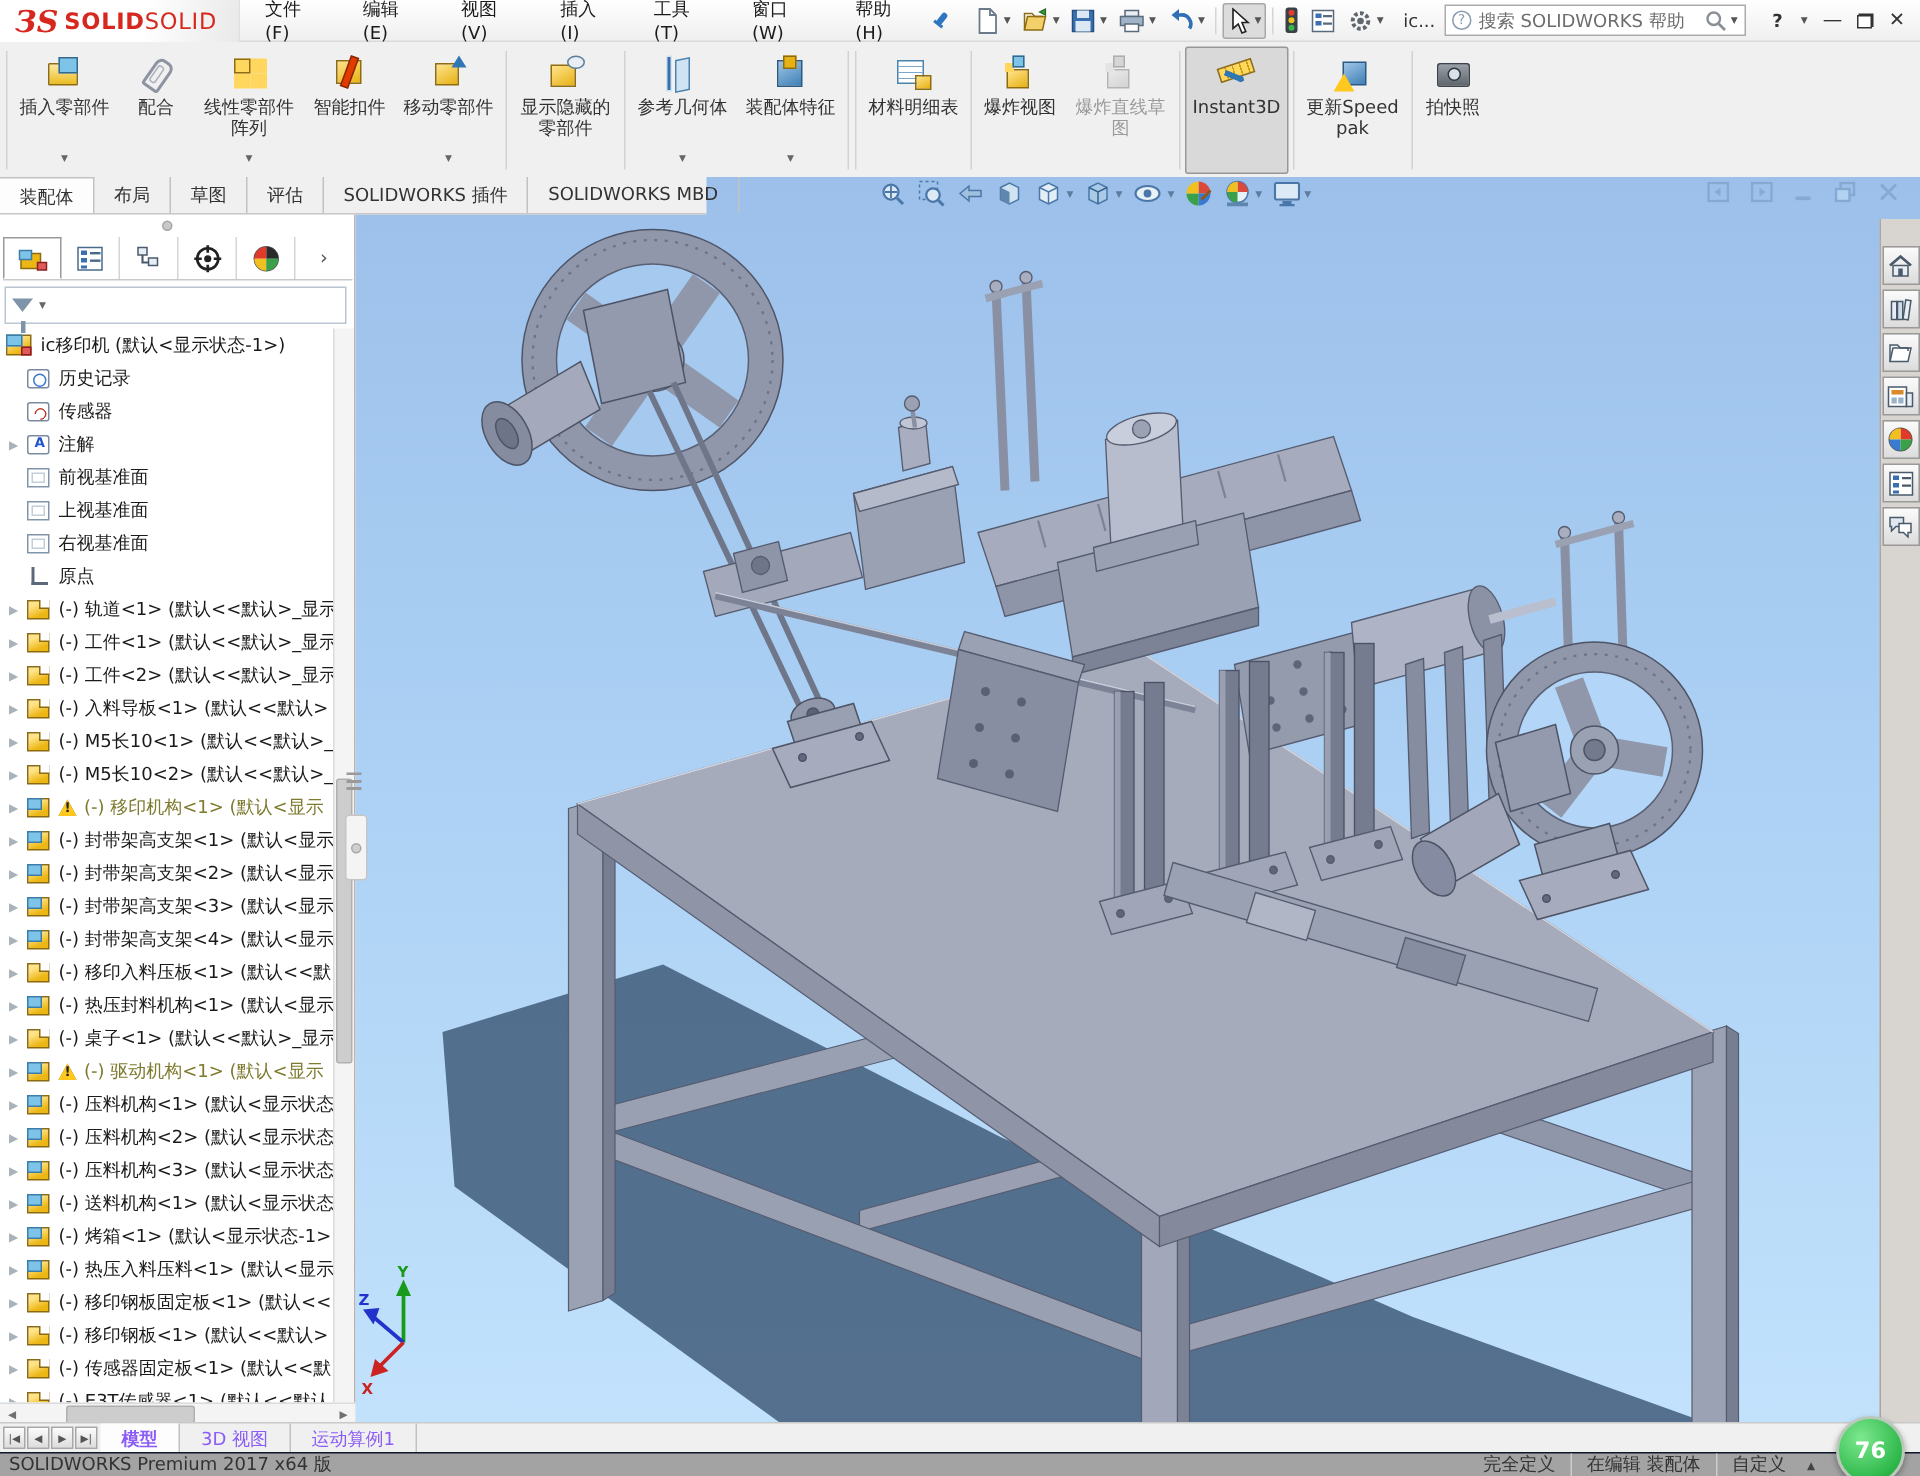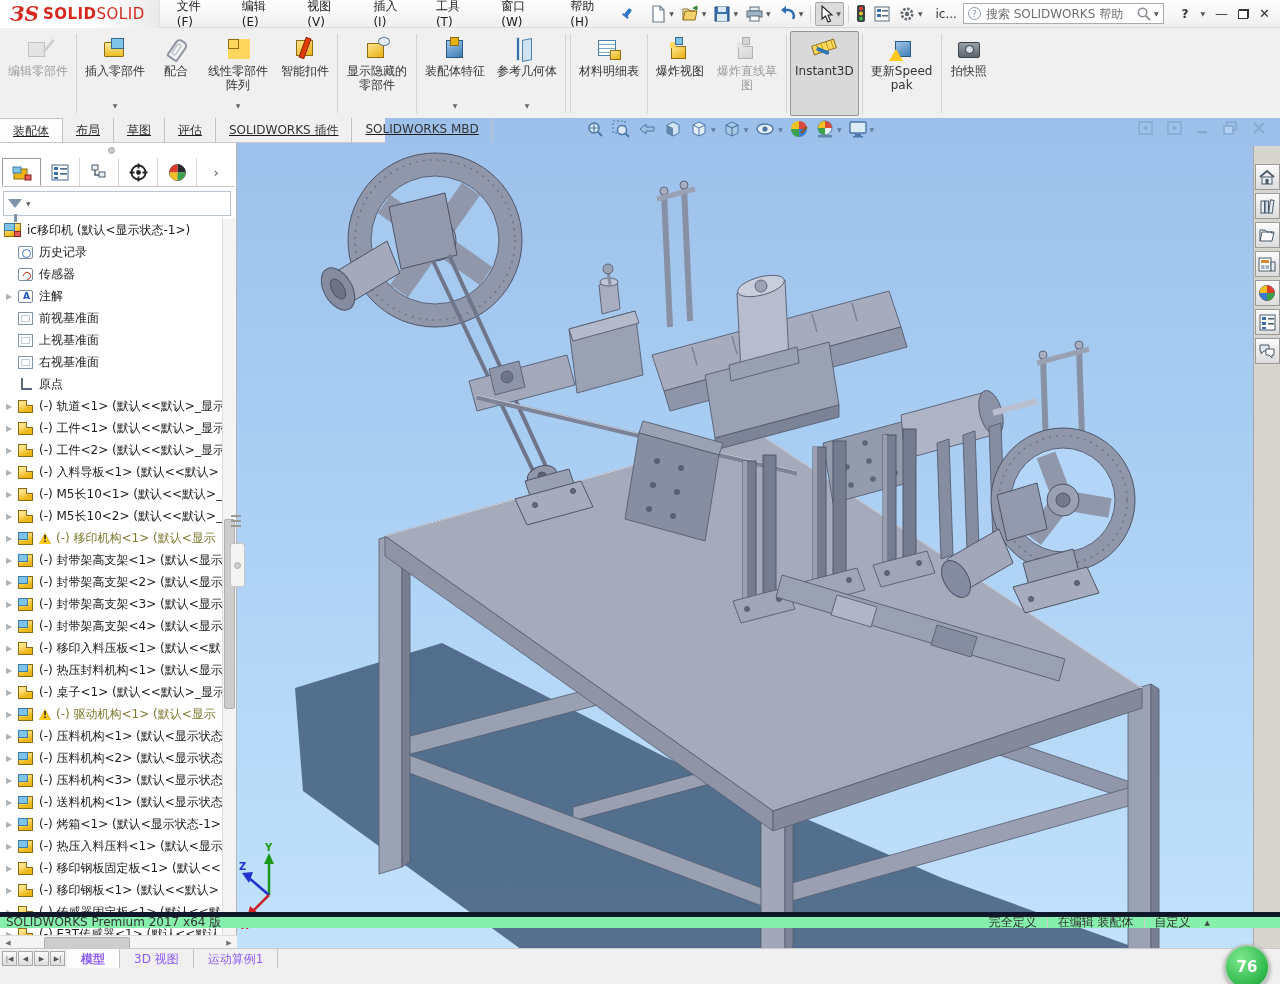--- a/index.html
+++ b/index.html
@@ -76,22 +76,22 @@
 .ric-ruler::before { left:2px; top:6px; width:22px; height:8px; background:repeating-linear-gradient(90deg,#ffd75e 0 4px,#caa20e 4px 5px); border:1px solid #8d6c12; transform:rotate(-18deg); }
 .ric-ruler::after { left:6px; top:13px; width:14px; height:4px; background:#2f76b5; transform:rotate(22deg); clip-path:polygon(0 0,75% 0,75% -60%,100% 50%,75% 160%,75% 100%,0 100%); }
 .ric-speedpak::before { left:7px; top:5px; width:14px; height:14px; background:linear-gradient(150deg,#9fc6e8,#3f7fb5); border:1px solid #2a5a82; }
 .ric-speedpak::after { left:1px; bottom:1px; width:0; height:0; border-left:7px solid transparent; border-right:7px solid transparent; border-bottom:12px solid #ffc81e; }
 .ric-camera::before { left:3px; top:6px; width:20px; height:14px; background:linear-gradient(#9aa0a8,#5f656d); border:1px solid #3c4249; border-radius:2px; }
 .ric-camera::after { left:10px; top:9px; width:7px; height:7px; border-radius:50%; background:#d9e2ea; border:1px solid #30363c; }
 .ric-editcomp::before { left:4px; top:6px; width:15px; height:13px; background:#d7d7d7; border:1px solid #8a8a8a; }
 .ric-editcomp::after { right:2px; top:2px; width:3px; height:16px; background:#9aa; transform:rotate(40deg); }
 
 
-.cmdtabs { position:absolute; left:0; top:118px; width:385px; height:25px; background:#f0f0f0;
-  display:flex; z-index:8; border-bottom:1px solid #c9c9c9;text-decoration:underline; }
+.cmdtabs { position:absolute; left:0; top:118px; width:471px; height:25px; background:#f0f0f0;
+  display:flex; z-index:8; border-bottom:1px solid #c9c9c9; }
 .ctab { padding:4px 13px 0; border-right:1px solid #c2c2c2; color:#333; white-space:nowrap; }
 .ctab.active { background:#fdfdfd; border-top:1px solid #c2c2c2; }
 
 
 .viewport { position:absolute; left:237px; top:118px; width:1043px; height:832px;
   background:linear-gradient(#9cc0ea 0%, #abd0f4 45%, #c2e2fc 100%); z-index:1; }
 .viewport svg.machine { position:absolute; left:0; top:25px; }
 .headsup { position:absolute; left:348px; top:1px; display:flex; align-items:center; gap:6px; z-index:3; }
 .hbtn { display:flex; align-items:center; }
 .hbtn svg { display:block; }
@@ -163,22 +163,22 @@
   border:1px solid #c5c5c5; border-radius:3px; display:flex; align-items:center; justify-content:center; }
 .splitter .collapse i { width:7px; height:7px; border-radius:50%; background:#cfcfcf; border:1px solid #a8a8a8; }
 
 
 .bottombar { position:absolute; left:0; top:948px; width:1280px; height:20px; background:#f0f0f0;
   border-top:1px solid #c9c9c9; display:flex; align-items:stretch; z-index:7; }
 .navbtns { display:flex; align-items:center; padding:0 2px; gap:1px; }
 .navbtn { width:15px; height:15px; background:linear-gradient(#fbfbfb,#ddd); border:1px solid #a8a8a8; font-size:7px; color:#555; display:flex; align-items:center; justify-content:center; }
 .btab { padding:2px 14px 0; border-right:1px solid #c2c2c2; white-space:nowrap; color:#8b5cf6; }
 .btab.active { background:#fdfdfd; font-weight:bold; }
-.statusbar { position:absolute; left:0; top:912px; width:1280px; height:16px; background:#86efac;
-  border-top:5px solid #0f172a; display:flex; align-items:center; font-size:12px; color:#333; z-index:7; }
+.statusbar { position:absolute; left:0; top:968px; width:1280px; height:16px; background:#a3a3a3;
+  border-top:1px solid #0f172a; display:flex; align-items:center; font-size:12px; color:#333; z-index:7; }
 .status-left { margin-left:6px; }
 .status-right { margin-left:auto; display:flex; align-items:center; height:100%; margin-right:70px; }
 .ssep { width:1px; height:100%; background:#cdcdcd; margin:0 10px; }
 .scaret { font-size:7px; color:#444; margin-left:14px; }
 .badge { position:absolute; left:1224px; top:944px; width:46px; height:46px; border-radius:50%;
   background:radial-gradient(circle at 35% 30%, #7de88f, #2eb84a 70%, #1d9138); border:2px solid #b9c9b9;
   color:#fff; font-weight:bold; font-size:15px; display:flex; align-items:center; justify-content:center; z-index:50;
   box-shadow:0 2px 4px rgba(0,0,0,.35); }
 </style>
 </head>
@@ -287,57 +287,58 @@
   <div class="winbtns">
     <span class="helpq">?</span>
     <span class="qcaret">▼</span>
     <span class="wb">—</span>
     <span class="restore-glyph"></span>
     <span class="wb">✕</span>
   </div>
 </div>
 
 <div class="ribbon" id="ribbon">
-    <div class="rbtn disabled">
-      <span class="ric ric-editcomp"></span>
-      <div class="rlabel">编辑零部件</div>
-    </div>
     <div class="rsep"></div>
     <div class="rbtn">
       <span class="ric ric-folder"></span>
       <div class="rlabel">插入零部件</div>
       <span class="rcaret">▼</span>
     </div>
     <div class="rbtn">
       <span class="ric ric-clip"></span>
       <div class="rlabel">配合</div>
     </div>
     <div class="rbtn">
       <span class="ric ric-grid"></span>
       <div class="rlabel">线性零部件阵列</div>
       <span class="rcaret">▼</span>
     </div>
     <div class="rbtn">
       <span class="ric ric-bolt"></span>
       <div class="rlabel">智能扣件</div>
     </div>
+    <div class="rbtn">
+      <span class="ric ric-move"></span>
+      <div class="rlabel">移动零部件</div>
+      <span class="rcaret">▼</span>
+    </div>
     <div class="rsep"></div>
     <div class="rbtn">
       <span class="ric ric-eyecube"></span>
       <div class="rlabel">显示隐藏的零部件</div>
     </div>
     <div class="rsep"></div>
     <div class="rbtn">
+      <span class="ric ric-refgeo"></span>
+      <div class="rlabel">参考几何体</div>
+      <span class="rcaret">▼</span>
+    </div>
+    <div class="rbtn">
       <span class="ric ric-feat"></span>
       <div class="rlabel">装配体特征</div>
-      <span class="rcaret">▼</span>
-    </div>
-    <div class="rbtn">
-      <span class="ric ric-refgeo"></span>
-      <div class="rlabel">参考几何体</div>
       <span class="rcaret">▼</span>
     </div>
     <div class="rsep"></div>
     <div class="rsep"></div>
     <div class="rbtn">
       <span class="ric ric-bom"></span>
       <div class="rlabel">材料明细表</div>
     </div>
     <div class="rsep"></div>
     <div class="rbtn">

